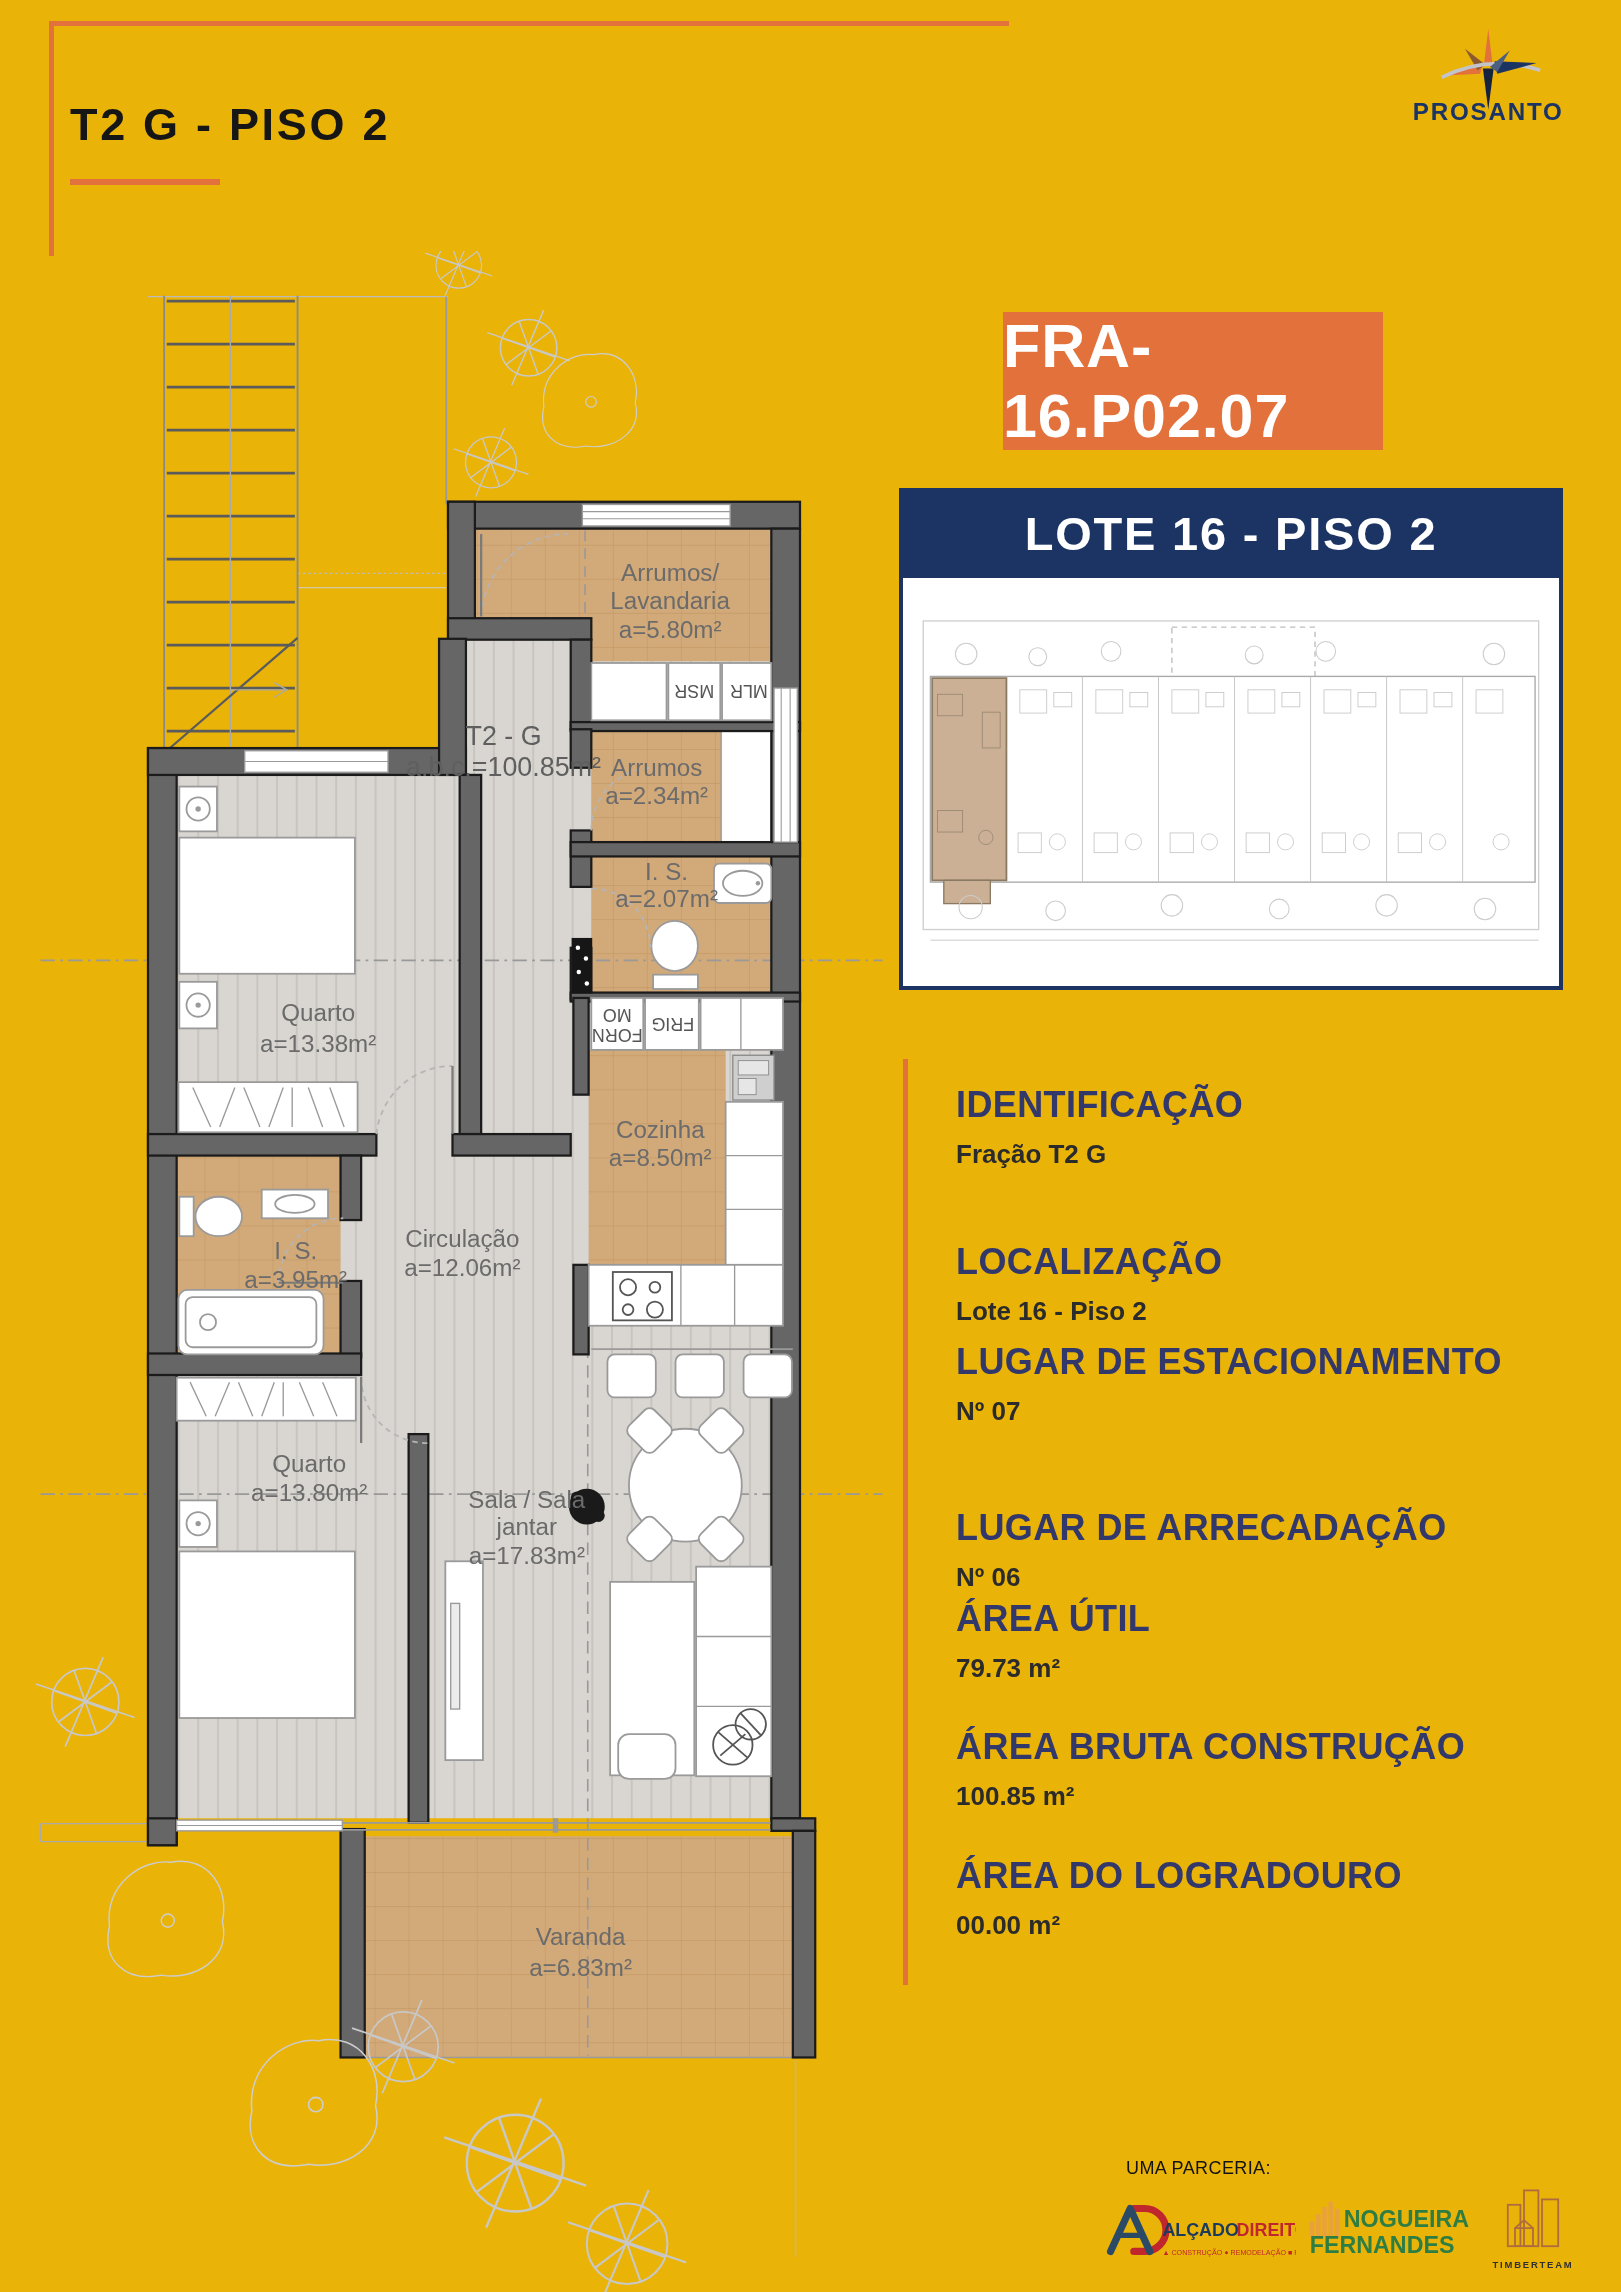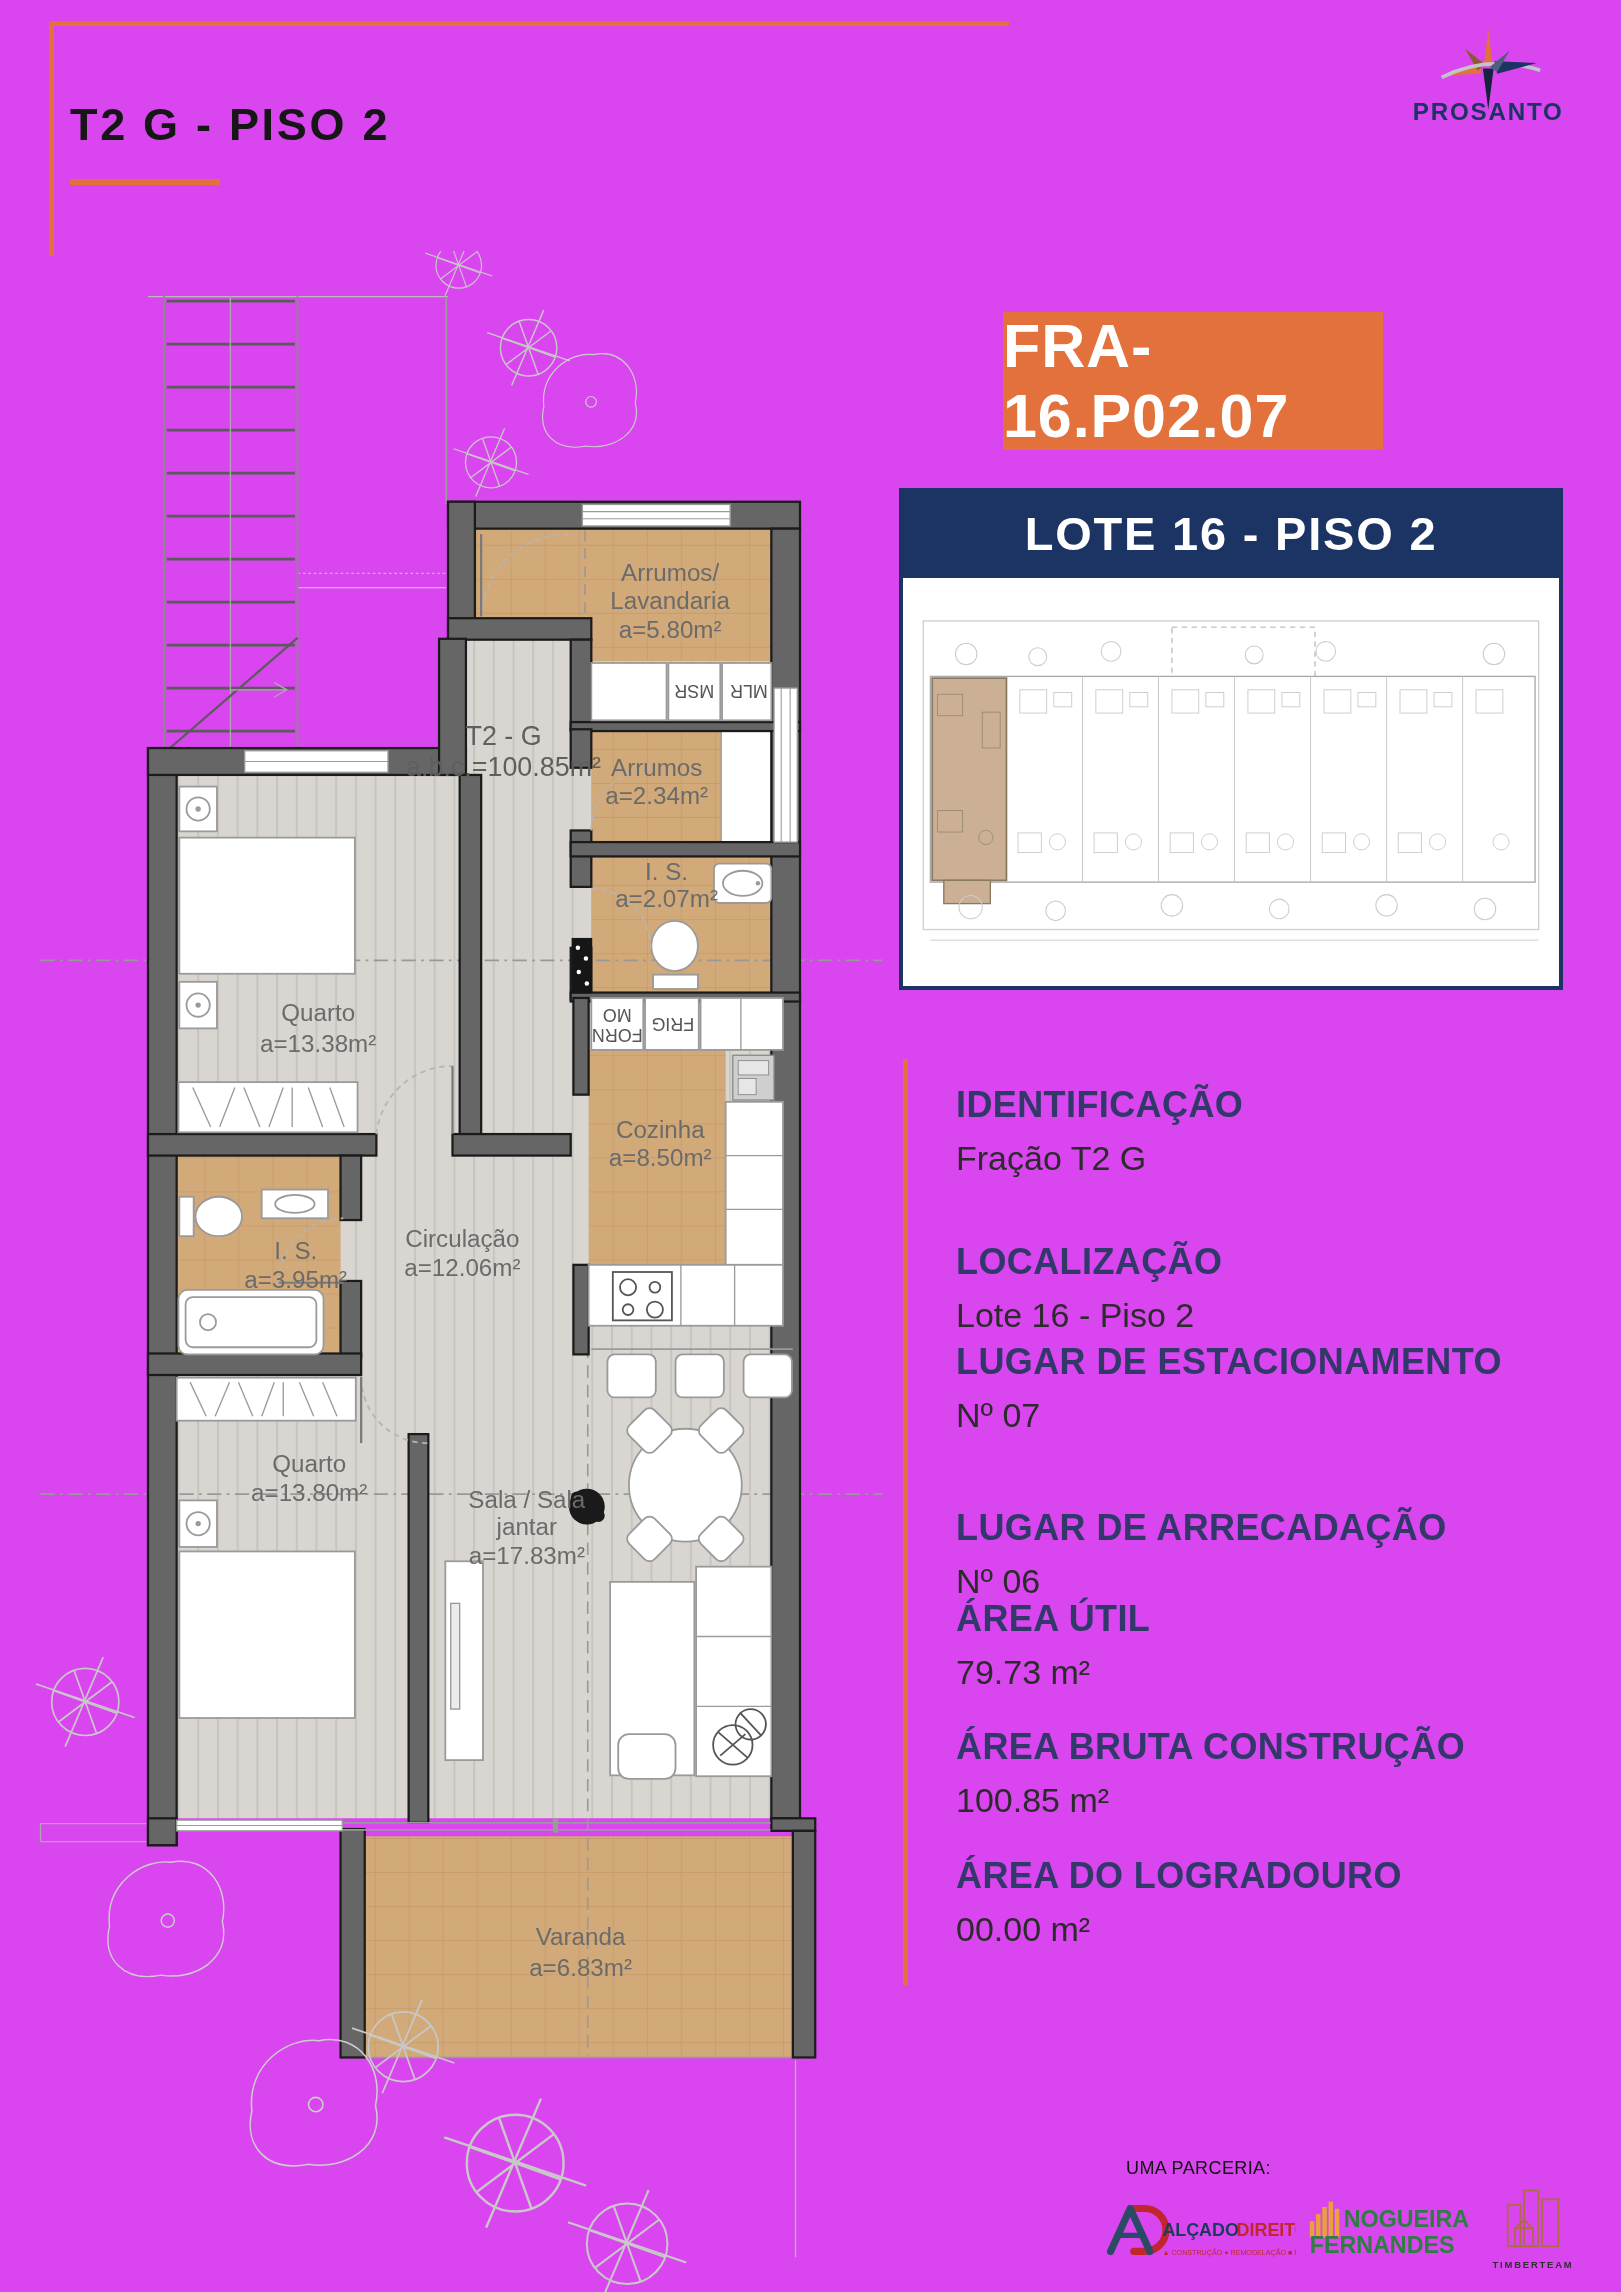--- a/index.html
+++ b/index.html
@@ -1,35 +1,35 @@
 <!DOCTYPE html>
 <html style="font-size:14.3px"><head>
 <meta charset="utf-8">
 <style>
   html,body{margin:0;padding:0;background:#ffffff;}
-  #page{position:relative;width:1621px;height:2293px;background:#d946ef;overflow:hidden;
+  #page{position:relative;width:1621px;height:2293px;background:#eab308;overflow:hidden;
         font-family:"Liberation Sans", sans-serif;}
   .abs{position:absolute;}
   
   #bracket-top{left:49px;top:20.6px;width:960px;height:5.4px;background:#E2713B;}
   #bracket-side{left:49px;top:20.6px;width:5.4px;height:235px;background:#E2713B;}
   #page-title{left:70px;top:99px;font-size:45px;font-weight:bold;letter-spacing:2.7px;color:#161616;}
   #title-underline{left:70px;top:179px;width:150px;height:6.3px;background:#E2713B;}
   
   #fraction-badge{left:1003px;top:312px;width:380px;height:138px;background:#E2713B;
       display:flex;align-items:center;justify-content:center;color:#fff;font-size:61px;font-weight:bold;letter-spacing:0.9px;}
   #lote-banner{left:899px;top:488px;width:664px;height:90px;background:#1C3464;
       display:flex;align-items:center;justify-content:center;color:#fff;font-size:47px;font-weight:bold;letter-spacing:1.8px;}
   #mini-plan-box{left:899px;top:578px;width:664px;height:412px;background:#fff;
       border-left:4.5px solid #1C3464;border-right:4.5px solid #1C3464;border-bottom:4.5px solid #1C3464;box-sizing:border-box;}
   
   #details-rule{left:903px;top:1059px;width:5.4px;height:926px;background:#E2713B;}
   .detail-section{left:956px;width:582px;}
   .detail-heading{font-size:36px;font-weight:bold;color:#33386B;letter-spacing:0.4px;}
-  .detail-value{font-size:34px;color:#2b2b2b;margin-top:12.5px;}
+  .detail-value{font-size:26px;color:#2b2b2b;margin-top:12.5px;font-weight:bold;}
   
   #partnership-label{left:1126px;top:2158px;font-size:18px;font-weight:normal;color:#141414;letter-spacing:0.4px;}
   svg text{font-family:"Liberation Sans", sans-serif;}
   .plabel{fill:#6b6b6b;font-size:27px;}
   .plabel2{fill:#5f5f5f;font-size:30px;}
   .applbl{fill:#555;font-size:20px;}
   .wall{fill:#666666;stroke:#1b1b1b;stroke-width:2.5;}
   .wind{fill:#ffffff;stroke:#9a9a9a;stroke-width:1.5;}
   .furn{fill:#ffffff;stroke:#9a9a9a;stroke-width:2;}
   .arc{fill:none;stroke:#b5b5b5;stroke-width:2;stroke-dasharray:6 5;}

